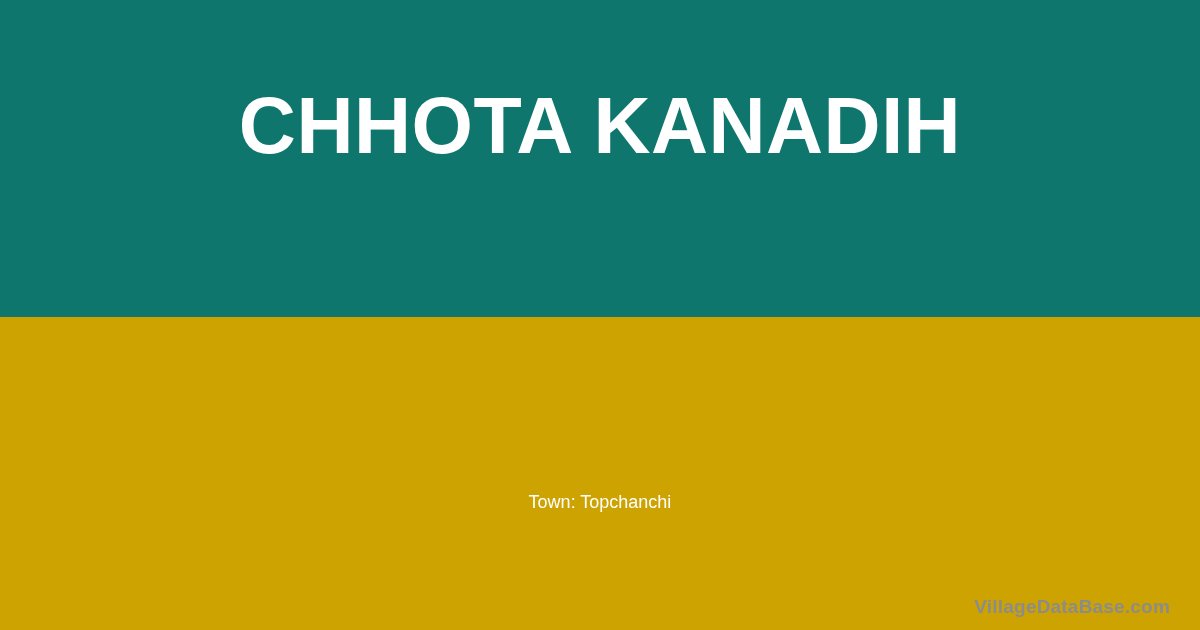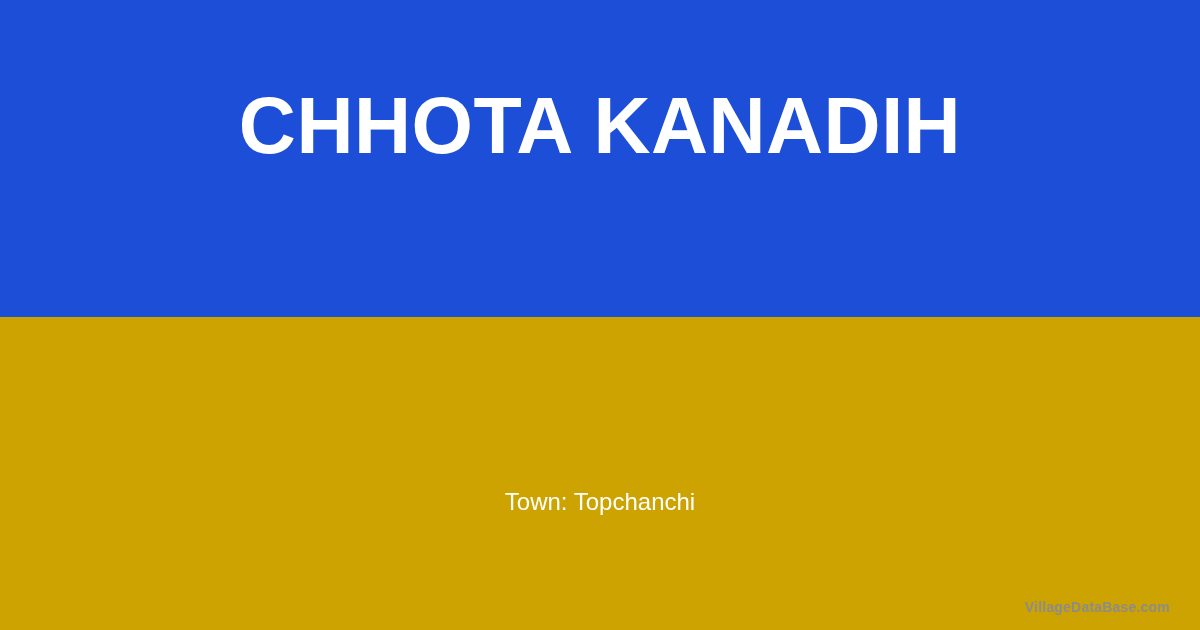--- a/index.html
+++ b/index.html
@@ -23,21 +23,21 @@
     overflow: hidden;
   }
 
   
   .header-band {
     position: absolute;
     left: 0;
     top: 0;
     width: 1200px;
     height: 317px;
-    background: #1d4ed8;
+    background: #0f766e;
     box-sizing: border-box;
   }
 
   .title {
     position: absolute;
     left: 0;
     top: 78px;
     width: 1200px;
     text-align: center;
     color: #ffffff;
@@ -74,34 +74,34 @@
   }
 
   .body-text {
     position: absolute;
     left: 0;
     top: 171px;          
     width: 1200px;
     text-align: center;
     color: #ffffff;
     font-family: "Liberation Sans", sans-serif;
-    font-size: 24px;
+    font-size: 18px;
     font-weight: 400;
     line-height: 28px;
     white-space: nowrap;
   }
 
   
   .watermark {
     position: absolute;
     right: 30px;
     bottom: 12px;
     color: #8c8c8c;
     font-family: "Liberation Sans", sans-serif;
-    font-size: 14px;
+    font-size: 19px;
     font-weight: 700;
     letter-spacing: 0.2px;
     line-height: 22px;
     white-space: nowrap;
   }
 </style>
 </head>
 <body>
 
 <div class="card">

